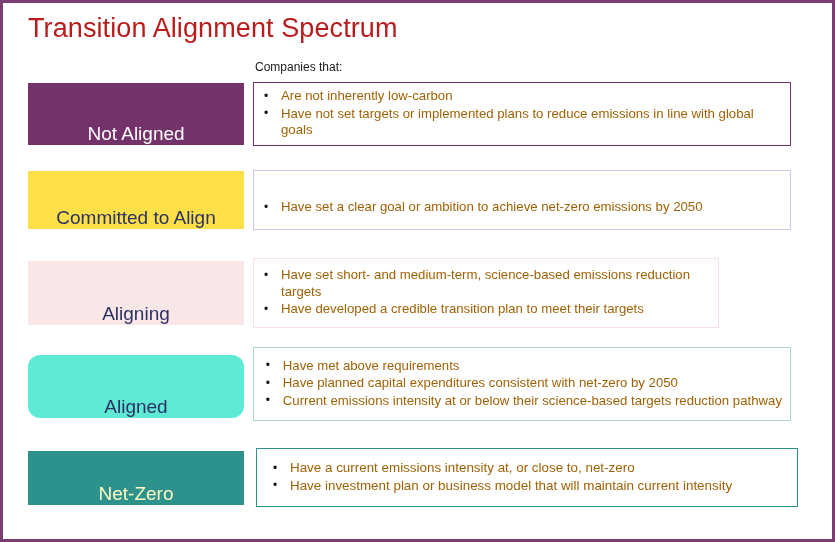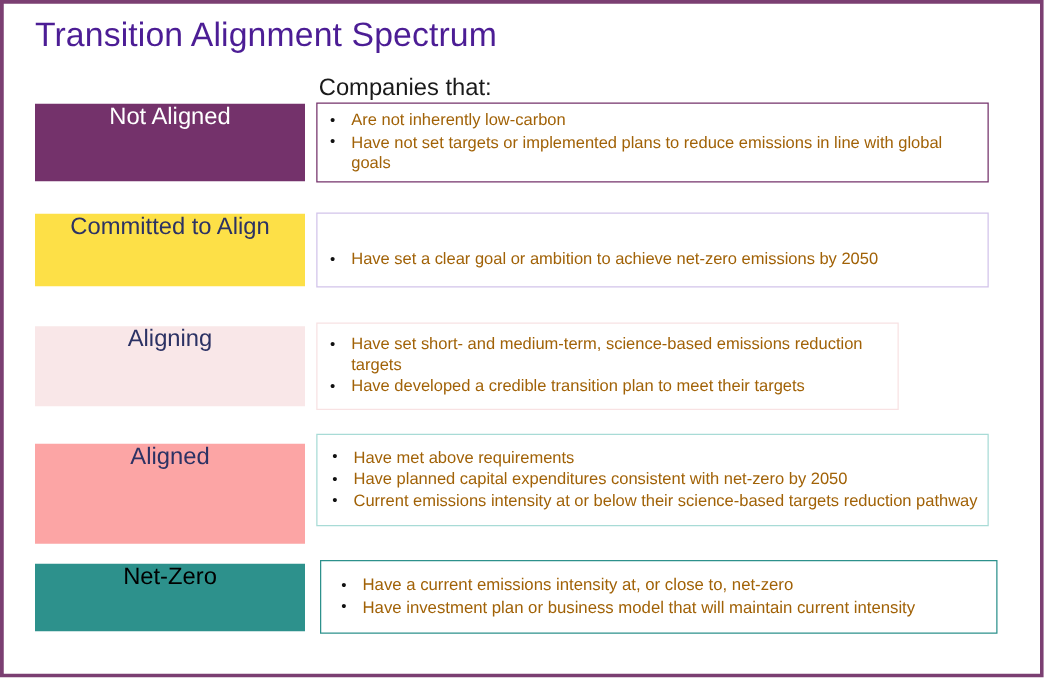--- a/index.html
+++ b/index.html
@@ -20,42 +20,42 @@
     border: 3px solid #7B3F72;
     overflow: hidden;
   }
 
   #title {
     position: absolute;
     left: 25px;
     top: 10px;
     font-size: 27px;
     font-weight: 400;
-    color: #4c1d95;
+    color: #b91c1c;
     letter-spacing: 0.1px;
     white-space: nowrap;
   }
 
   #caption {
     position: absolute;
     left: 252px;
     top: 57px;
-    font-size: 19px;
+    font-size: 12px;
     color: #1a1a1a;
     white-space: nowrap;
   }
 
   .row { position: absolute; left: 0; width: 835px; }
 
   .label-block {
     position: absolute;
     left: 25px;
     width: 216px;
     display: flex;
-    align-items: flex-start;
+    align-items: flex-end;
     justify-content: center;
     text-align: center;
   }
   .label-text {
     font-size: 19px;
     font-weight: 400;
     line-height: 1.15;
     white-space: nowrap;
   }
 
@@ -107,30 +107,30 @@
 
   
   #row-aligning .label-block { top: 258px; height: 64px; background: #F9E7E8; }
   #row-aligning .label-text  { color: #2C3264; }
   #row-aligning .desc-box {
     left: 250px; top: 255px; width: 466px; height: 70px;
     border: 1.2px solid #F8E2E3; padding: 5px 8px 5px 6px;
   }
 
   
-  #row-aligned .label-block { top: 352px; height: 80px; background: #fca5a5; }
+  #row-aligned .label-block { top: 352px; height: 63px; background: #5eead4; border-radius: 12px; }
   #row-aligned .label-text  { color: #2C3264; }
   #row-aligned .desc-box {
     left: 250px; top: 344px; width: 538px; height: 74px;
     border: 1.3px solid #A8DBD6; padding: 5px 8px 5px 6px; align-items: flex-end;
   }
 
   
   #row-netzero .label-block { top: 448px; height: 54px; background: #2D918C; }
-  #row-netzero .label-text  { color: #000000; }
+  #row-netzero .label-text  { color: #fef9c3; }
   #row-netzero .desc-box {
     left: 253px; top: 445px; width: 542px; height: 59px;
     border: 1.8px solid #2D918C; padding: 6px 10px 6px 10px;
   }
   #row-netzero ul.bullets li { font-size: 13.4px; padding-left: 23px; }
   #row-netzero ul.bullets li::before { left: 6px; }
 </style>
 </head>
 <body>
 

